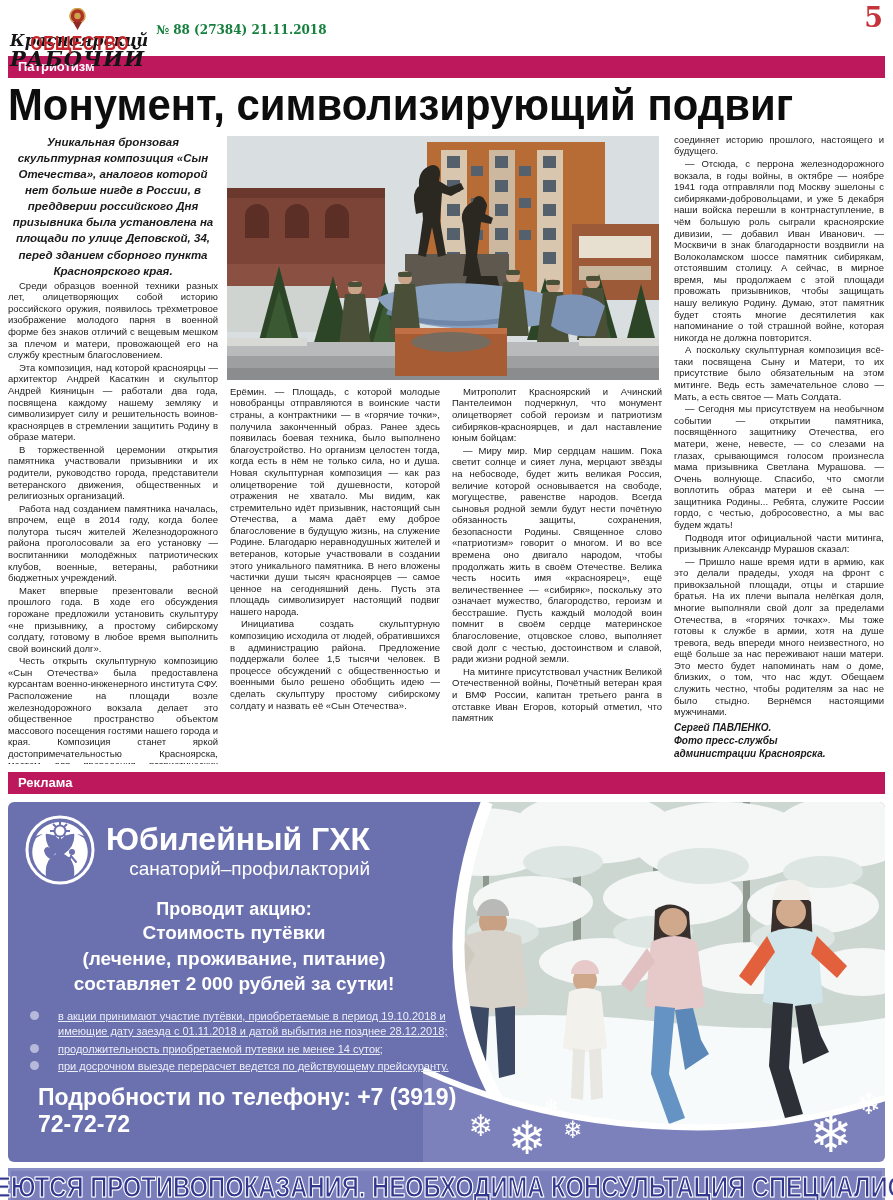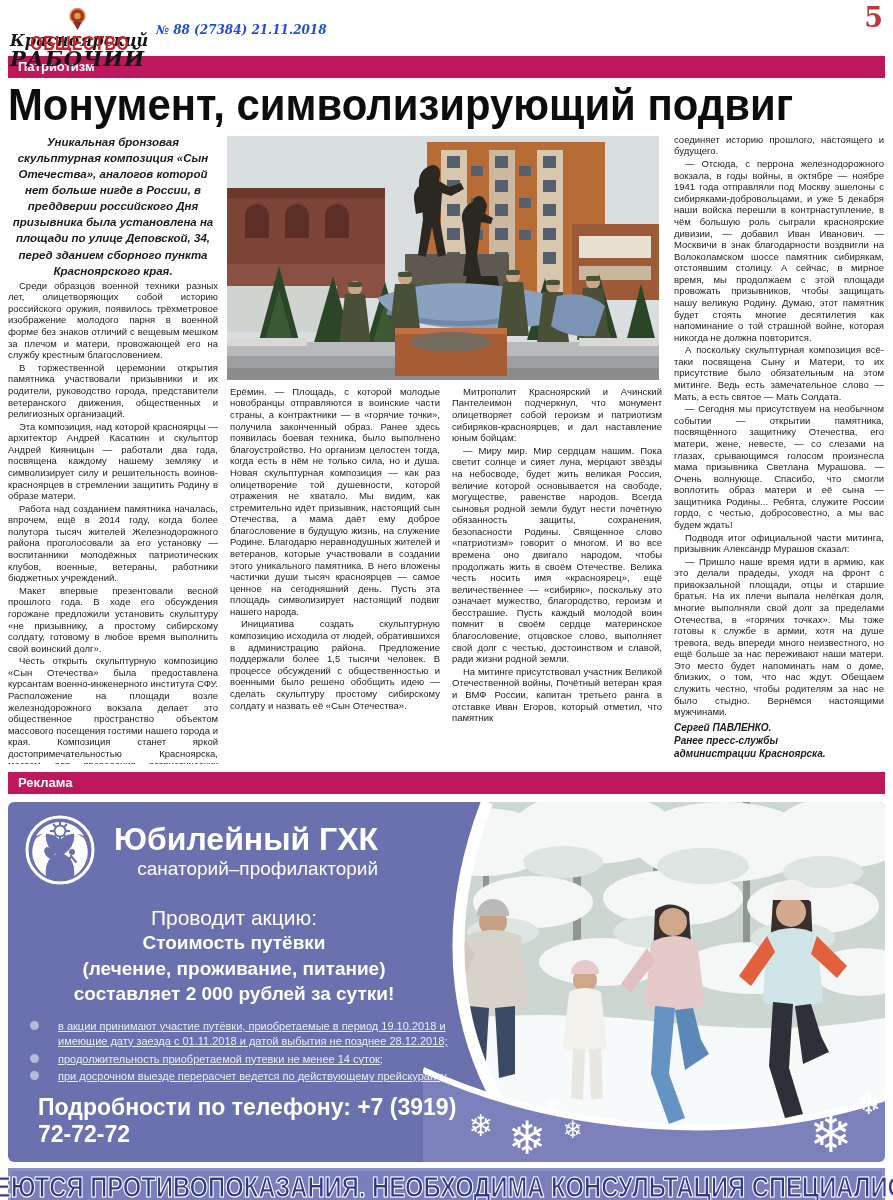--- a/index.html
+++ b/index.html
@@ -11,21 +11,21 @@
   .page { padding:6px 8px 0 8px; }
 
   
   .masthead { position:relative; height:42px; }
   .brand { position:absolute; left:2px; top:0; display:flex; align-items:center;flex-direction:column; }
   .brand-emblem { margin-top:2px; margin-right:3px; }
   .brand-text { font-family:"DejaVu Serif", serif; font-style:italic; line-height:.92; color:#141414; }
   .brand-l1 { font-size:16px; font-weight:700; letter-spacing:.2px; }
   .brand-l2 { font-size:21px; font-weight:800; letter-spacing:1px; }
   .issue { position:absolute; left:148px; top:17px; font-family:"DejaVu Serif", serif;
-           font-style:italic; font-weight:700; font-size:12px; color:#1d4ed8; }
+           font-weight:700; font-size:12px; color:#15803d; }
   .sect-row { position:absolute; left:0; right:7px; top:22px; display:flex; align-items:flex-start;flex-direction:column; }
   .sect-line { flex:1; height:1px; background:#9a6a66; margin-bottom:4px; }
   .sect-label { font-size:20px; font-weight:800; color:#c6242b; padding:0 10px;
                 display:inline-block; transform:scaleX(.8); letter-spacing:.5px; }
   .pagenum { position:absolute; right:2px; top:-4px; font-family:"DejaVu Serif", serif;
              font-weight:700; font-size:27px; color:#c6343b; }
 
   
   .redbar { background:#be185d; color:#fff; font-weight:700; font-size:13px;
             padding:3px 10px 4px; margin-top:8px; }
@@ -42,25 +42,25 @@
   .col p + p { margin-top:1px; }
   .col.pad-photo { padding-top:252px; }
   .lead { font-weight:700; font-style:italic; font-size:11.5px; line-height:1.4;
           text-align:center; margin-bottom:8px; }
   .byline { margin-top:3px; font-weight:700; font-style:italic; font-size:10px; line-height:1.3; }
   .photo { position:absolute; left:219px; top:2px; width:432px; height:244px; }
 
   
   .ad { position:relative; margin-top:8px; height:360px; background:#6b70ae; border-radius:6px; overflow:hidden; }
   .ad-left { position:relative; z-index:3; width:450px; padding:12px 0 0 16px; color:#fff; }
-  .ad-brand { display:flex; align-items:center; gap:18px; margin-bottom:6px; }
+  .ad-brand { display:flex; align-items:center; gap:10px; margin-bottom:6px; }
   .ad-brand-name { font-size:32px; font-weight:800; line-height:1; }
   .ad-brand-sub  { font-size:19px; font-weight:400; margin-top:3px;text-align:right; }
   .ad-center { text-align:center; width:420px; }
-  .ad-intro { font-size:21px; font-weight:400; margin-top:16px; }
+  .ad-intro { font-size:18px; font-weight:700; margin-top:9px; }
   .ad-promo { font-size:37px; font-weight:800; margin-top:2px; letter-spacing:-.5px; }
   .ad-price { font-size:19px; font-weight:800; line-height:1.35; }
   .ad-bullets { list-style:none; margin:12px 0 0 6px; width:430px; }
   .ad-bullets li { display:flex; gap:19px; font-size:11px; line-height:1.35; margin-bottom:3px; color:#eceef8;text-decoration:underline; }
   .dot { flex:0 0 9px; width:9px; height:9px; border-radius:50%; background:#b6b9d8; margin-top:2px; }
   .ad-phone { font-size:23px; font-weight:800; margin:10px 0 0 14px; }
   .ad-photo { position:absolute; right:0; top:0; width:462px; height:360px; z-index:1; }
 
   
   .contra { margin-top:6px; height:40px; background:#7a7fbc; border:3px solid #888dc4;
@@ -211,22 +211,22 @@
         <rect x="168" y="192" width="112" height="6" fill="#c07044"></rect>
         <ellipse cx="224" cy="206" rx="40" ry="10" fill="#756b5e"></ellipse>
         <rect x="0" y="202" width="80" height="8" fill="#d8d8d4"></rect>
         <rect x="352" y="202" width="80" height="8" fill="#d8d8d4"></rect>
       </svg>
     </div>
 
     <div class="col">
       <p class="lead noind">Уникальная бронзовая скульптурная композиция «Сын Отечества», аналогов которой нет больше нигде в России, в преддверии российского Дня призывника была установлена на площади по улице Деповской, 34, перед зданием сборного пункта Красноярского края.</p>
       <p>Среди образцов военной техники разных лет, олицетворяющих собой историю российского оружия, появилось трёхметровое изображение молодого парня в военной форме без знаков отличий с вещевым мешком за плечом и матери, провожающей его на службу крестным благословением.</p>
+      <p>Эта композиция, над которой красноярцы — архитектор Андрей Касаткин и скульптор Андрей Кияницын — работали два года, посвящена каждому нашему земляку и символизирует силу и решительность воинов-красноярцев в стремлении защитить Родину в образе матери.</p>
       <p>В торжественной церемонии открытия памятника участвовали призывники и их родители, руководство города, представители ветеранского движения, общественных и религиозных организаций.</p>
-      <p>Эта композиция, над которой красноярцы — архитектор Андрей Касаткин и скульптор Андрей Кияницын — работали два года, посвящена каждому нашему земляку и символизирует силу и решительность воинов-красноярцев в стремлении защитить Родину в образе матери.</p>
       <p>Работа над созданием памятника началась, впрочем, ещё в 2014 году, когда более полутора тысяч жителей Железнодорожного района проголосовали за его установку — воспитанники молодёжных патриотических клубов, военные, ветераны, работники бюджетных учреждений.</p>
       <p>Макет впервые презентовали весной прошлого года. В ходе его обсуждения горожане предложили установить скульптуру «не призывнику, а простому сибирскому солдату, готовому в любое время выполнить свой воинский долг».</p>
       <p>Честь открыть скульптурную композицию «Сын Отечества» была предоставлена курсантам военно-инженерного института СФУ. Расположение на площади возле железнодорожного вокзала делает это общественное пространство объектом массового посещения гостями нашего города и края. Композиция станет яркой достопримечательностью Красноярска, местом для проведения патриотических мероприятий.</p>
 
     </div>
 
     <div class="col pad-photo">
       <p class="noind">Ерёмин. — Площадь, с которой молодые новобранцы отправляются в воинские части страны, а контрактники — в «горячие точки», получила законченный образ. Ранее здесь появилась боевая техника, было выполнено благоустройство. Но организм целостен тогда, когда есть в нём не только сила, но и душа. Новая скульптурная композиция — как раз олицетворение той душевности, которой отражения не хватало. Мы видим, как стремительно идёт призывник, настоящий сын Отечества, а мама даёт ему доброе благословение в будущую жизнь, на служение Родине. Благодарю неравнодушных жителей и ветеранов, которые участвовали в создании этого уникального памятника. В него вложены частички души тысяч красноярцев — самое ценное на сегодняшний день. Пусть эта площадь символизирует настоящий подвиг нашего народа.</p>
       <p>Инициатива создать скульптурную композицию исходила от людей, обратившихся в администрацию района. Предложение поддержали более 1,5 тысячи человек. В процессе обсуждений с общественностью и военными было решено обобщить идею — сделать скульптуру простому сибирскому солдату и назвать её «Сын Отечества».</p>
     </div>
@@ -239,21 +239,21 @@
 
     <div class="col">
       <p class="noind">соединяет историю прошлого, настоящего и будущего.</p>
       <p>— Отсюда, с перрона железнодорожного вокзала, в годы войны, в октябре — ноябре 1941 года отправляли под Москву эшелоны с сибиряками-добровольцами, и уже 5 декабря наши войска перешли в контрнаступление, в чём большую роль сыграли красноярские дивизии, — добавил Иван Иванович. — Москвичи в знак благодарности воздвигли на Волоколамском шоссе памятник сибирякам, отстоявшим столицу. А сейчас, в мирное время, мы продолжаем с этой площади провожать призывников, чтобы защищать нашу великую Родину. Думаю, этот памятник будет стоять многие десятилетия как напоминание о той страшной войне, которая никогда не должна повторится.</p>
       <p>А поскольку скульптурная композиция всё-таки посвящена Сыну и Матери, то их присутствие было обязательным на этом митинге. Ведь есть замечательное слово — Мать, а есть святое — Мать Солдата.</p>
       <p>— Сегодня мы присутствуем на необычном событии — открытии памятника, посвящённого защитнику Отечества, его матери, жене, невесте, — со слезами на глазах, срывающимся голосом произнесла мама призывника Светлана Мурашова. — Очень волнующе. Спасибо, что смогли воплотить образ матери и её сына — защитника Родины... Ребята, служите России гордо, с честью, добросовестно, а мы вас будем ждать!</p>
       <p>Подводя итог официальной части митинга, призывник Александр Мурашов сказал:</p>
       <p>— Пришло наше время идти в армию, как это делали прадеды, уходя на фронт с привокзальной площади, отцы и старшие братья. На их плечи выпала нелёгкая доля, многие выполняли свой долг за пределами Отечества, в «горячих точках». Мы тоже готовы к службе в армии, хотя на душе тревога, ведь впереди много неизвестного, но ещё больше за нас переживают наши матери. Это место будет напоминать нам о доме, близких, о том, что нас ждут. Обещаем служить честно, чтобы родителям за нас не было стыдно. Вернёмся настоящими мужчинами.</p>
       <div class="byline">
         <div>Сергей ПАВЛЕНКО.</div>
-        <div>Ранее пресс-службы</div>
+        <div>Фото пресс-службы</div>
         <div>администрации Красноярска.</div>
       </div>
     </div>
   </section>
 
   <div class="redbar">Реклама</div>
 
   <section class="ad">
 
     <div class="ad-photo">

